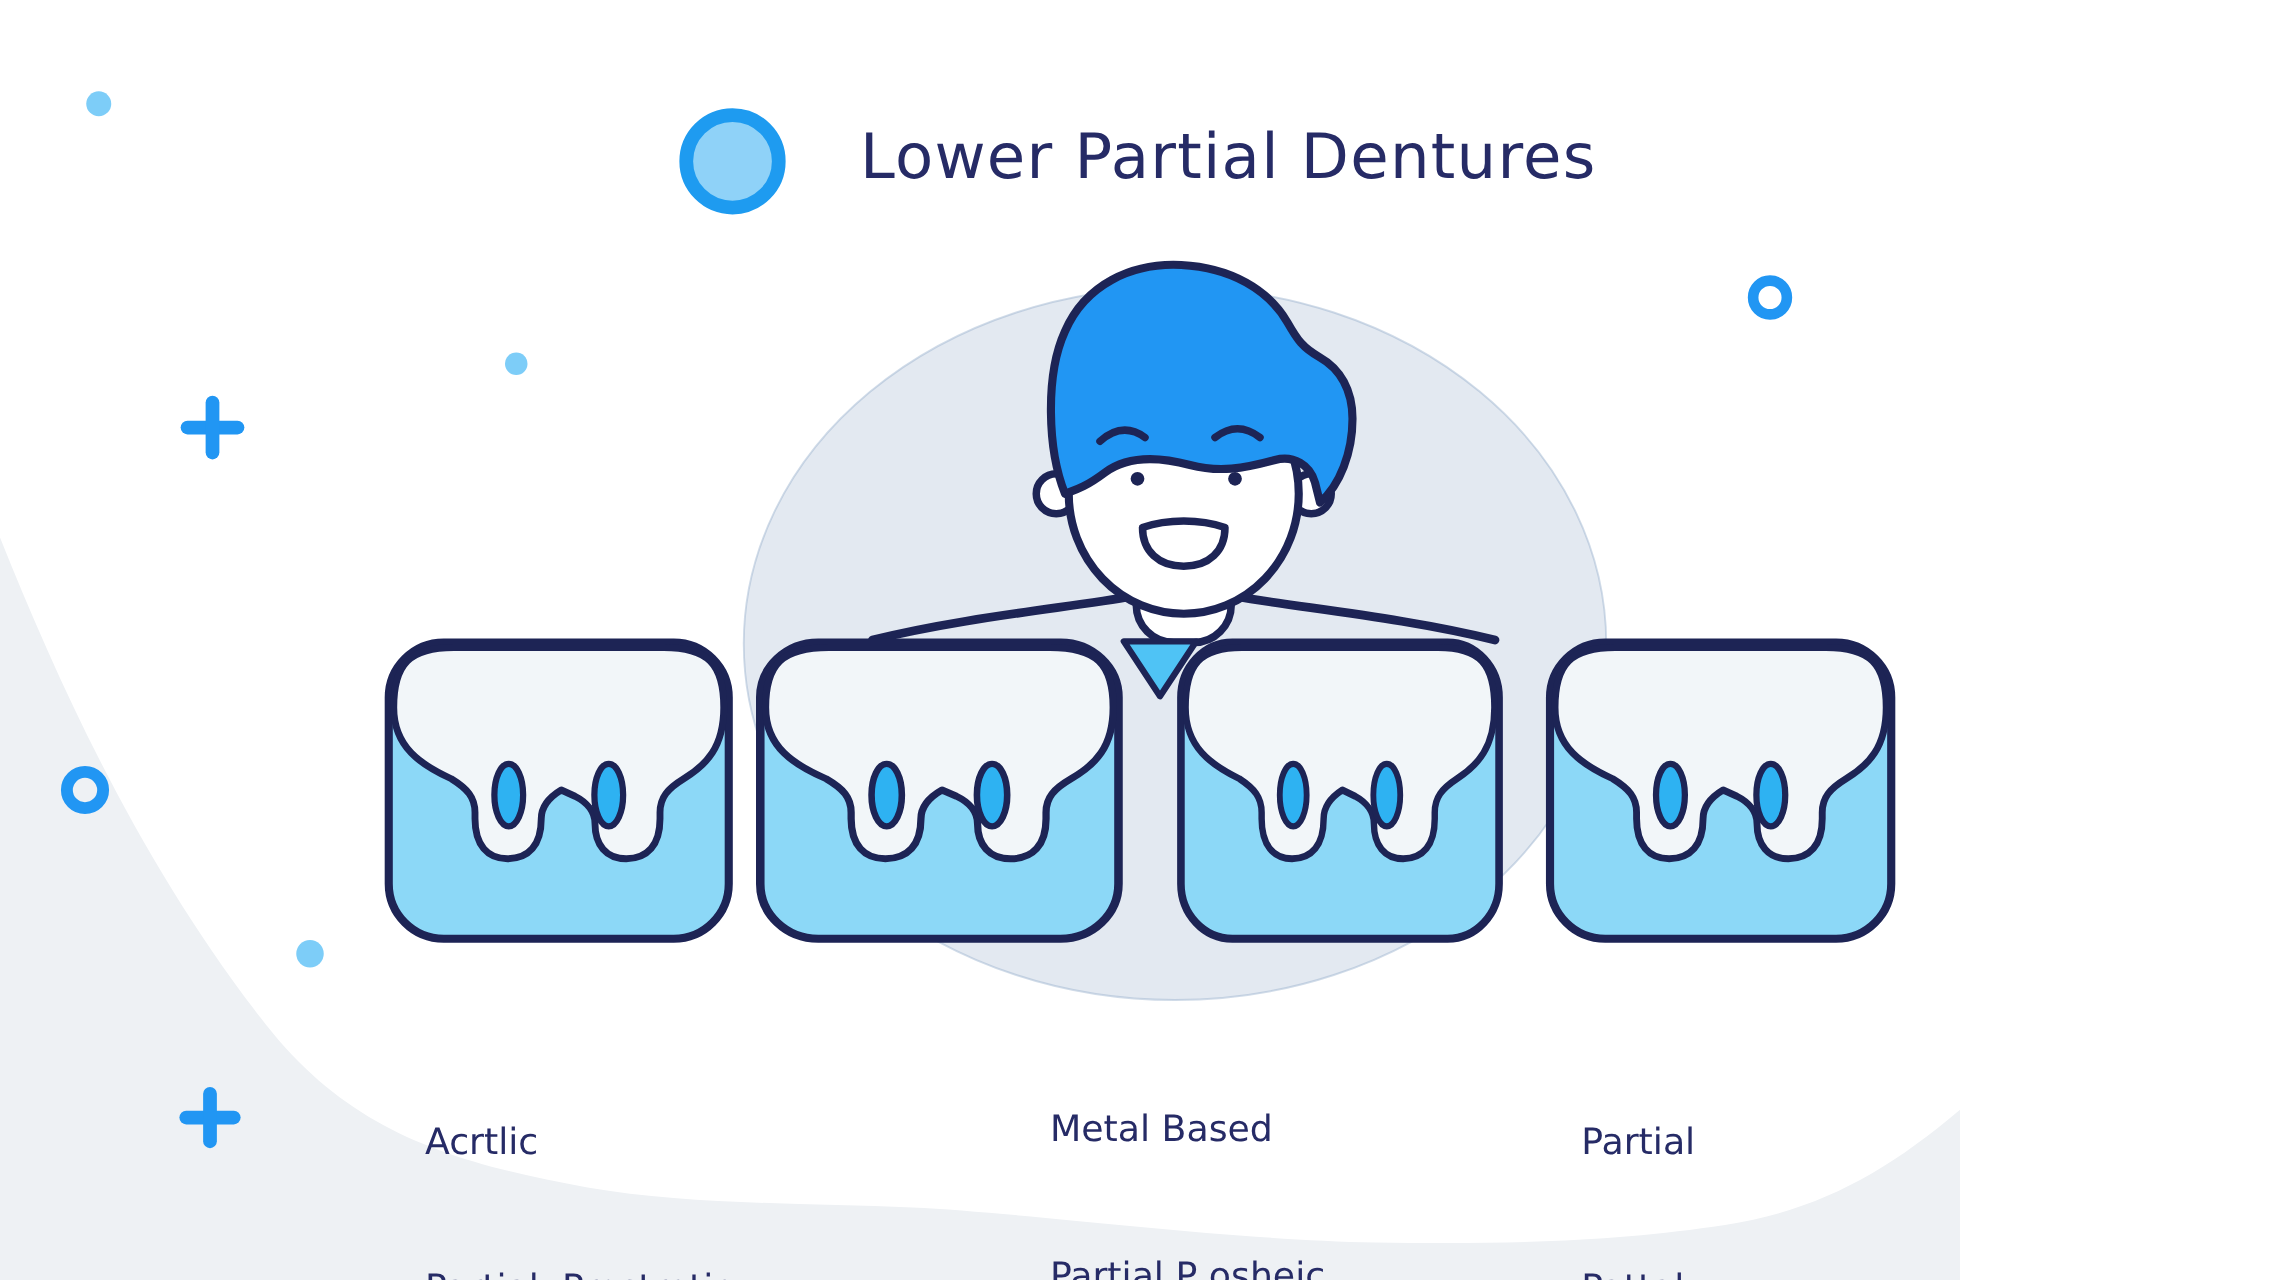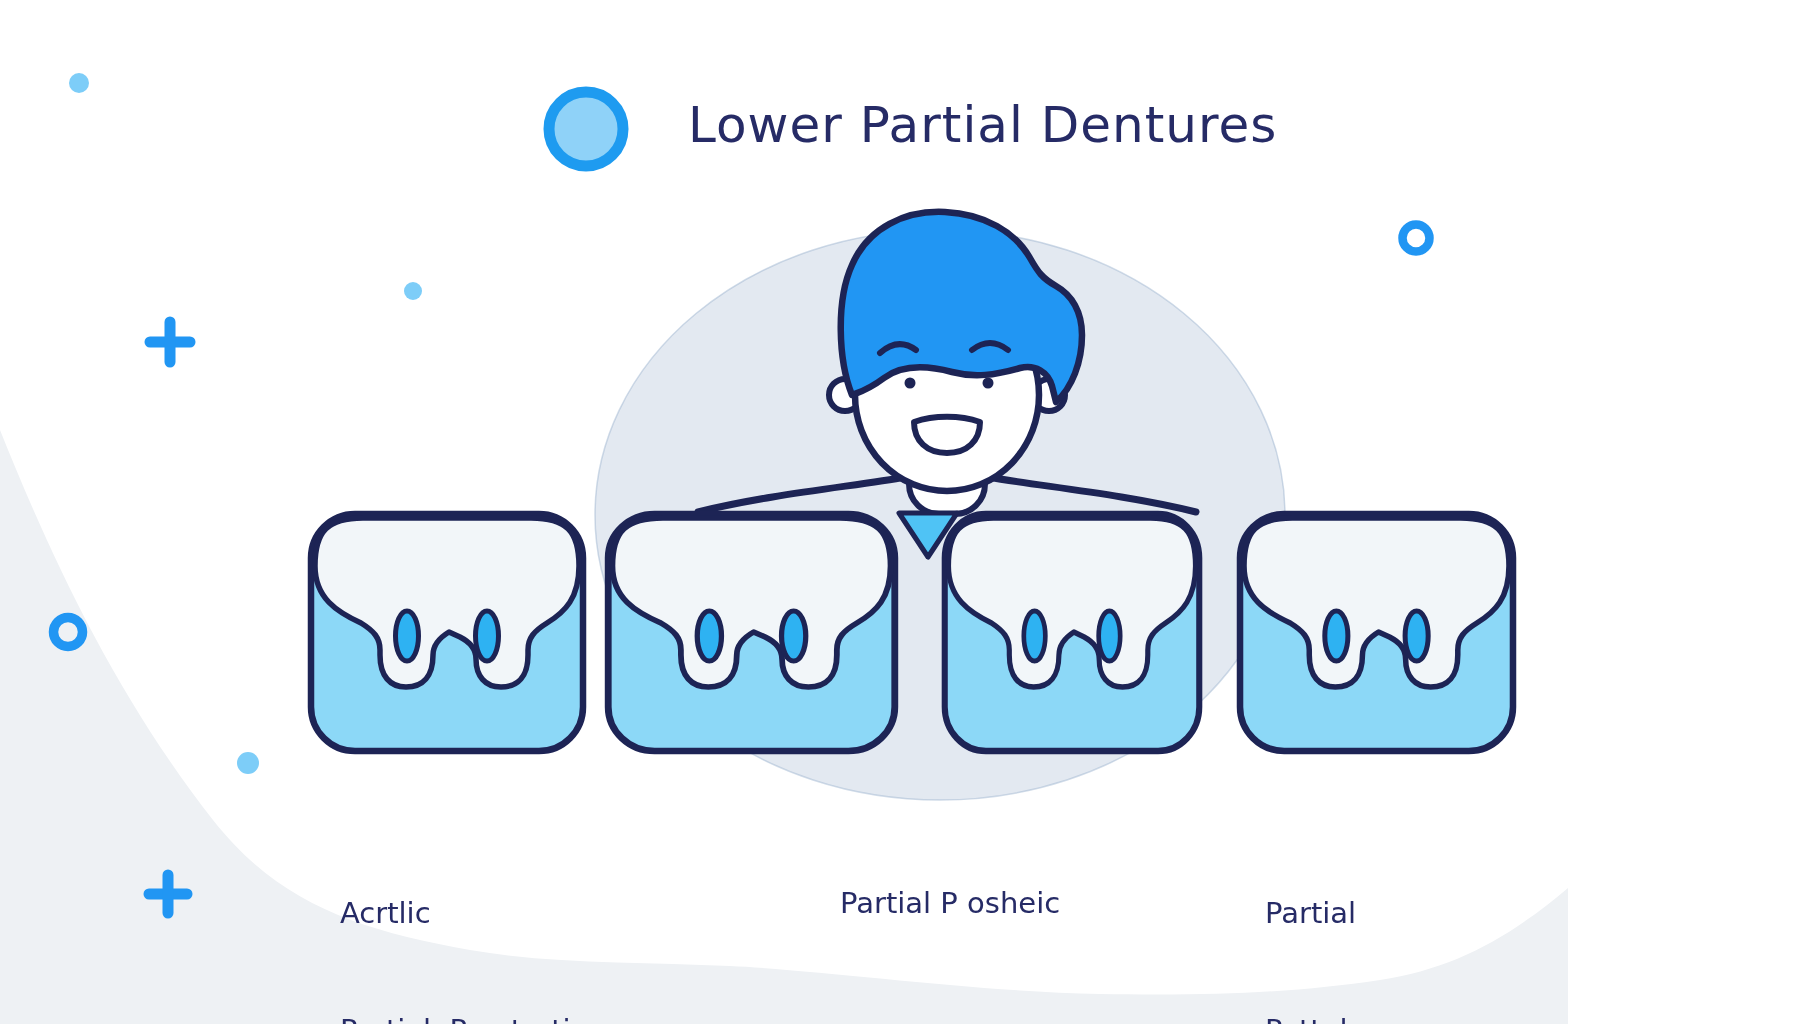--- a/index.html
+++ b/index.html
@@ -147,20 +147,21 @@
     <svg viewBox="0 0 280 245" preserveAspectRatio="none">
       <use href="#sym-tile"></use>
       </svg>
   </div>
 
   <div class="label label-1">
     <div>Acrtlic</div>
     <div>Partial  Prostretie</div>
   </div>
   <div class="label label-2">
+    <div>Metal Based</div>
     <div>Partial P osheic</div>
   </div>
   <div class="label label-3">
     <div>Partial</div>
     <div>Pattal</div>
   </div>
 
 </div>
 
 </body></html>

